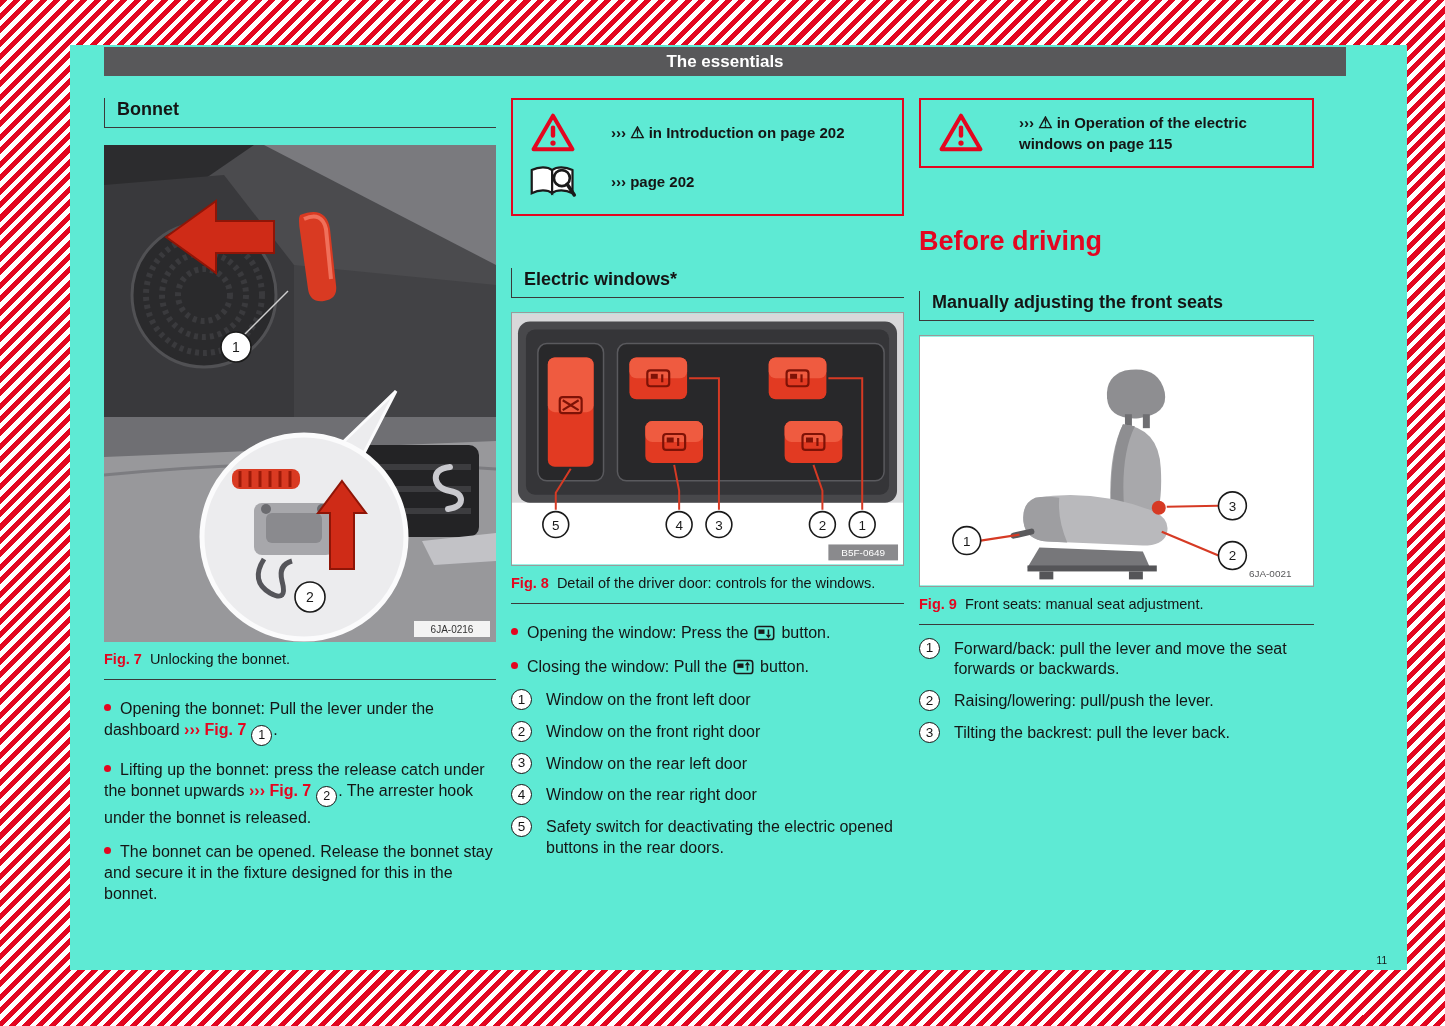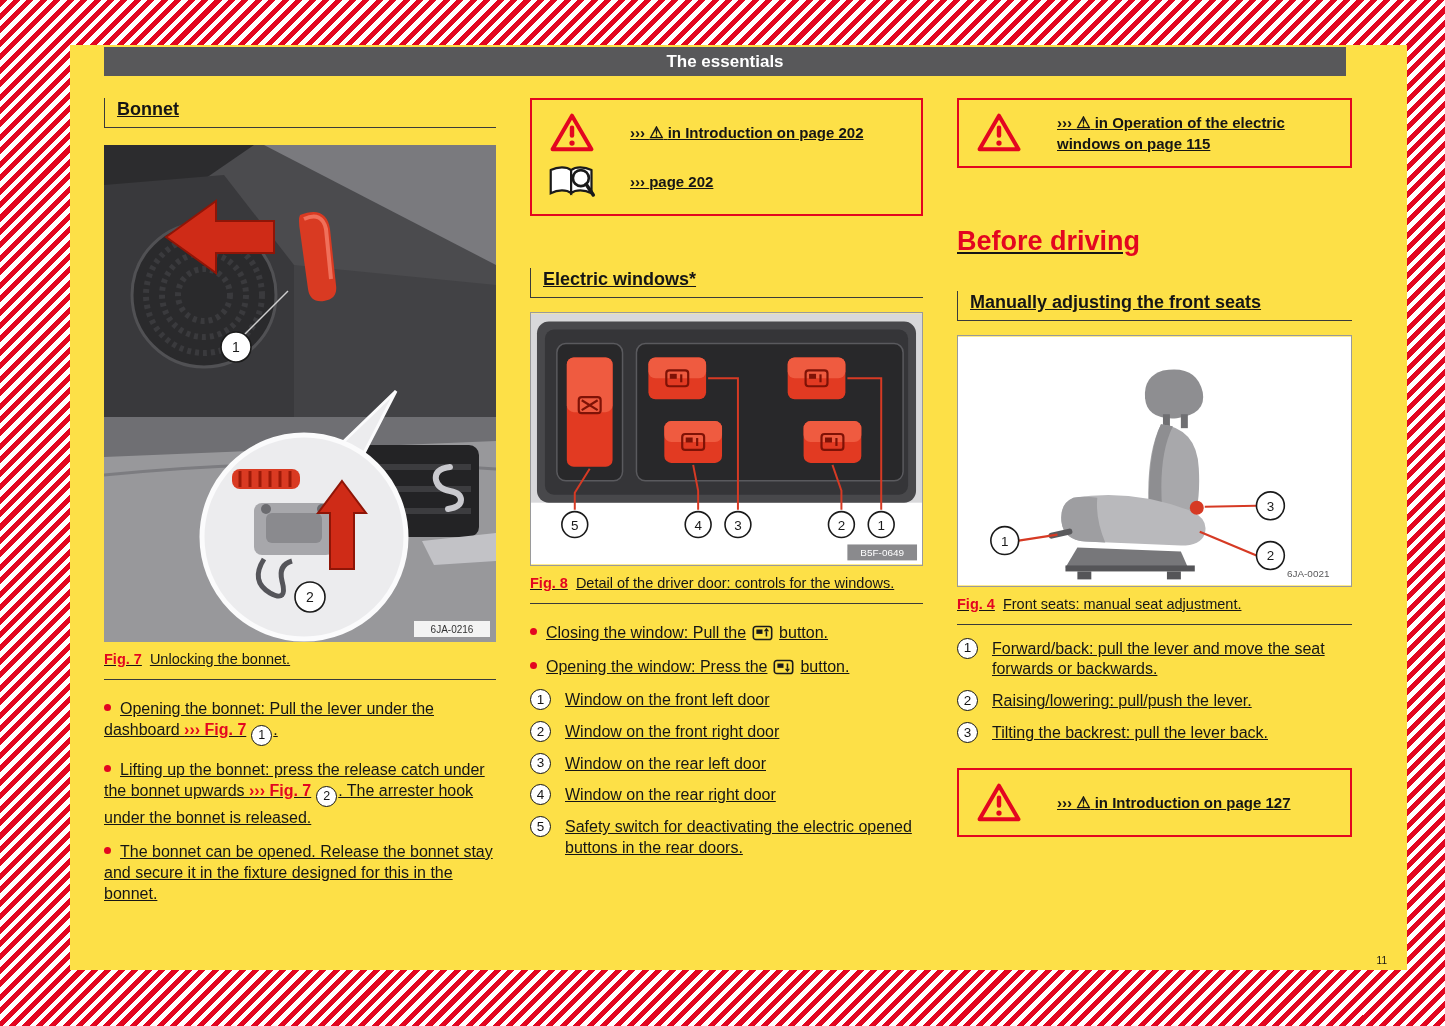--- a/index.html
+++ b/index.html
@@ -9,38 +9,37 @@
     font-family: "Liberation Sans", sans-serif;
     color: #151515;
   }
   body {
     position: relative;
     background: repeating-linear-gradient(135deg, #e30620 0 5px, #ffffff 5px 9.5px);
   }
   .content {
     position: absolute;
     left: 70px; top: 45px; right: 38px; bottom: 56px;
-    background: #fde047;
+    background: #5eead4;
     padding: 2px 61px 0 34px;
     box-sizing: border-box;
   }
   .header-bar {
     height: 29px;
     background: #58585a;
     color: #ffffff;
     font-size: 17px;
     font-weight: bold;
     display: flex; align-items: center; justify-content: center;
   }
   .columns {
     display: grid;
     grid-template-columns: 392px 393px 395px;
-    column-gap: 34px;
+    column-gap: 15px;
     margin-top: 22px;
-    text-decoration: underline;
   }
   .sec-h {
     font-size: 18px;
     font-weight: bold;
     border-left: 1px solid #3a3a3a;
     border-bottom: 1px solid #3a3a3a;
     padding: 1px 0 7px 12px;
     margin: 0;
   }
   .big-h {
@@ -302,33 +301,33 @@
             </g>
           </svg>
         </div>
         <figcaption class="figcap">
           <span class="figlabel">Fig. 8</span><span>Detail of the driver door: controls for the windows.</span>
         </figcaption>
       </figure>
 
       <ul class="bullets">
         <li>
+          <span class="dot"></span><span>Opening the window: Press the</span><span class="btn-icon"><svg viewBox="0 0 24 18" width="21" height="16">
+                <rect x="1.5" y="1.5" width="21" height="15" rx="3" fill="none" stroke="#1a1a1a" stroke-width="1.8"></rect>
+                <rect x="5" y="5" width="7" height="5" fill="#1a1a1a"></rect>
+                <line x1="16.5" y1="5" x2="16.5" y2="11" stroke="#1a1a1a" stroke-width="1.8"></line>
+                <polygon points="16.5,15 13.5,11 19.5,11" fill="#1a1a1a"></polygon>
+              </svg></span><span>button.</span>
+        </li>
+        <li>
           <span class="dot"></span><span>Closing the window: Pull the</span><span class="btn-icon"><svg viewBox="0 0 24 18" width="21" height="16">
                 <rect x="1.5" y="1.5" width="21" height="15" rx="3" fill="none" stroke="#1a1a1a" stroke-width="1.8"></rect>
                 <rect x="5" y="5" width="7" height="5" fill="#1a1a1a"></rect>
                 <line x1="16.5" y1="13" x2="16.5" y2="7" stroke="#1a1a1a" stroke-width="1.8"></line>
                 <polygon points="16.5,3 13.5,7 19.5,7" fill="#1a1a1a"></polygon>
-              </svg></span><span>button.</span>
-        </li>
-        <li>
-          <span class="dot"></span><span>Opening the window: Press the</span><span class="btn-icon"><svg viewBox="0 0 24 18" width="21" height="16">
-                <rect x="1.5" y="1.5" width="21" height="15" rx="3" fill="none" stroke="#1a1a1a" stroke-width="1.8"></rect>
-                <rect x="5" y="5" width="7" height="5" fill="#1a1a1a"></rect>
-                <line x1="16.5" y1="5" x2="16.5" y2="11" stroke="#1a1a1a" stroke-width="1.8"></line>
-                <polygon points="16.5,15 13.5,11 19.5,11" fill="#1a1a1a"></polygon>
               </svg></span><span>button.</span>
         </li>
       </ul>
 
 
       <div class="legend">
         <div class="legrow">
           <span class="circ">1</span>
           <span>Window on the front left door</span>
         </div>
@@ -403,52 +402,36 @@
               <text x="47" y="210" text-anchor="middle" font-size="13.5" fill="#1a1a1a">1</text>
               <circle cx="314" cy="220" r="14" fill="#fff" stroke="#1a1a1a" stroke-width="1.6"></circle>
               <text x="314" y="225" text-anchor="middle" font-size="13.5" fill="#1a1a1a">2</text>
               <circle cx="314" cy="170" r="14" fill="#fff" stroke="#1a1a1a" stroke-width="1.6"></circle>
               <text x="314" y="175" text-anchor="middle" font-size="13.5" fill="#1a1a1a">3</text>
             </g>
             <text x="352" y="242" text-anchor="middle" font-size="10" fill="#58585a">6JA-0021</text>
           </svg>
         </div>
         <figcaption class="figcap">
-          <span class="figlabel">Fig. 4</span><span>Front seats: manual seat adjustment.</span>
+          <span class="figlabel">Fig. 9</span><span>Front seats: manual seat adjustment.</span>
         </figcaption>
       </figure>
 
       <div class="legend mt14">
         <div class="legrow">
           <span class="circ">1</span>
           <span>Forward/back: pull the lever and move the seat forwards or backwards.</span>
         </div>
         <div class="legrow">
           <span class="circ">2</span>
           <span>Raising/lowering: pull/push the lever.</span>
         </div>
         <div class="legrow">
           <span class="circ">3</span>
           <span>Tilting the backrest: pull the lever back.</span>
         </div>
       </div>
 
-      <div class="warnbox mt24">
-        <div class="warnrow">
-          <span class="warn-icon">
-            <svg viewBox="0 0 52 46" width="46" height="41">
-              <path d="M26 4 L48 42 L4 42 Z" fill="none" stroke="#e30620" stroke-width="4.5" stroke-linejoin="round"></path>
-              <rect x="23.5" y="15" width="5" height="14" rx="2.5" fill="#e30620"></rect>
-              <circle cx="26" cy="35" r="3" fill="#e30620"></circle>
-            </svg>
-          </span>
-          <div class="warntext">
-            <span class="red">›››</span>
-            <span class="red warnglyph">⚠</span>
-            <span>in Introduction on page 127</span>
-          </div>
-        </div>
-      </div>
     </div>
   </div>
 
   <div class="pagenum">11</div>
 </div>
 
 </body></html>

